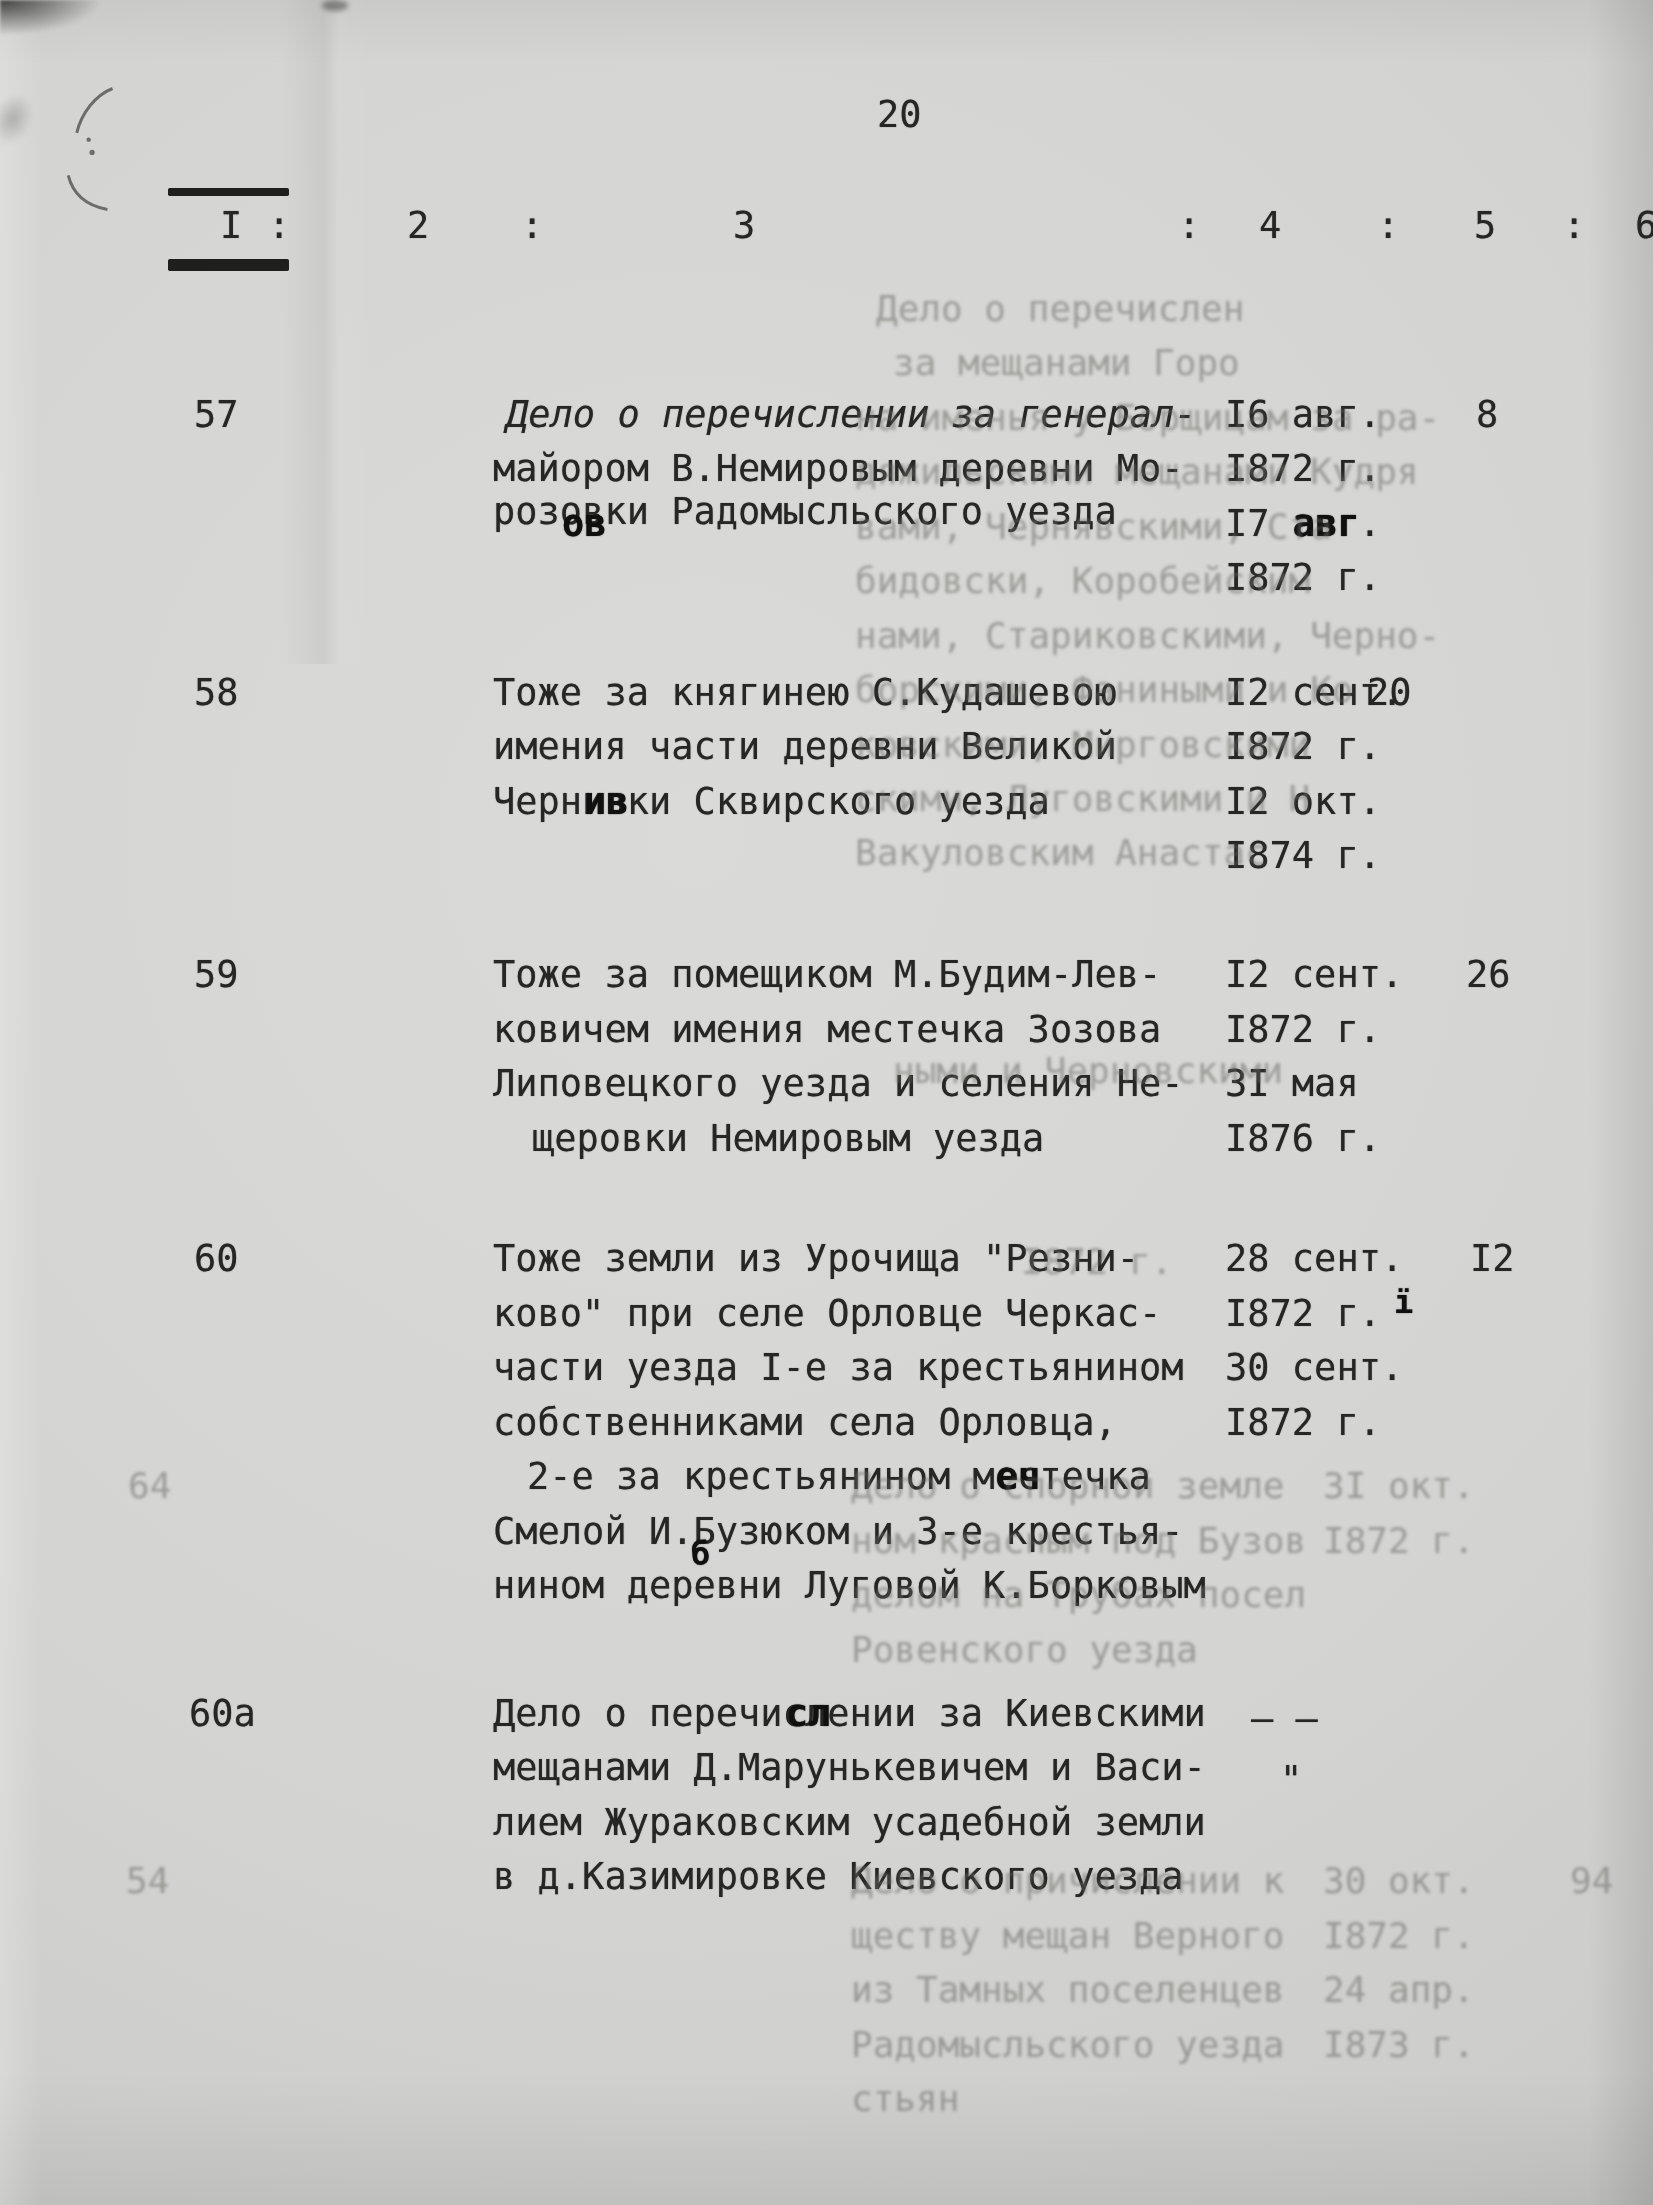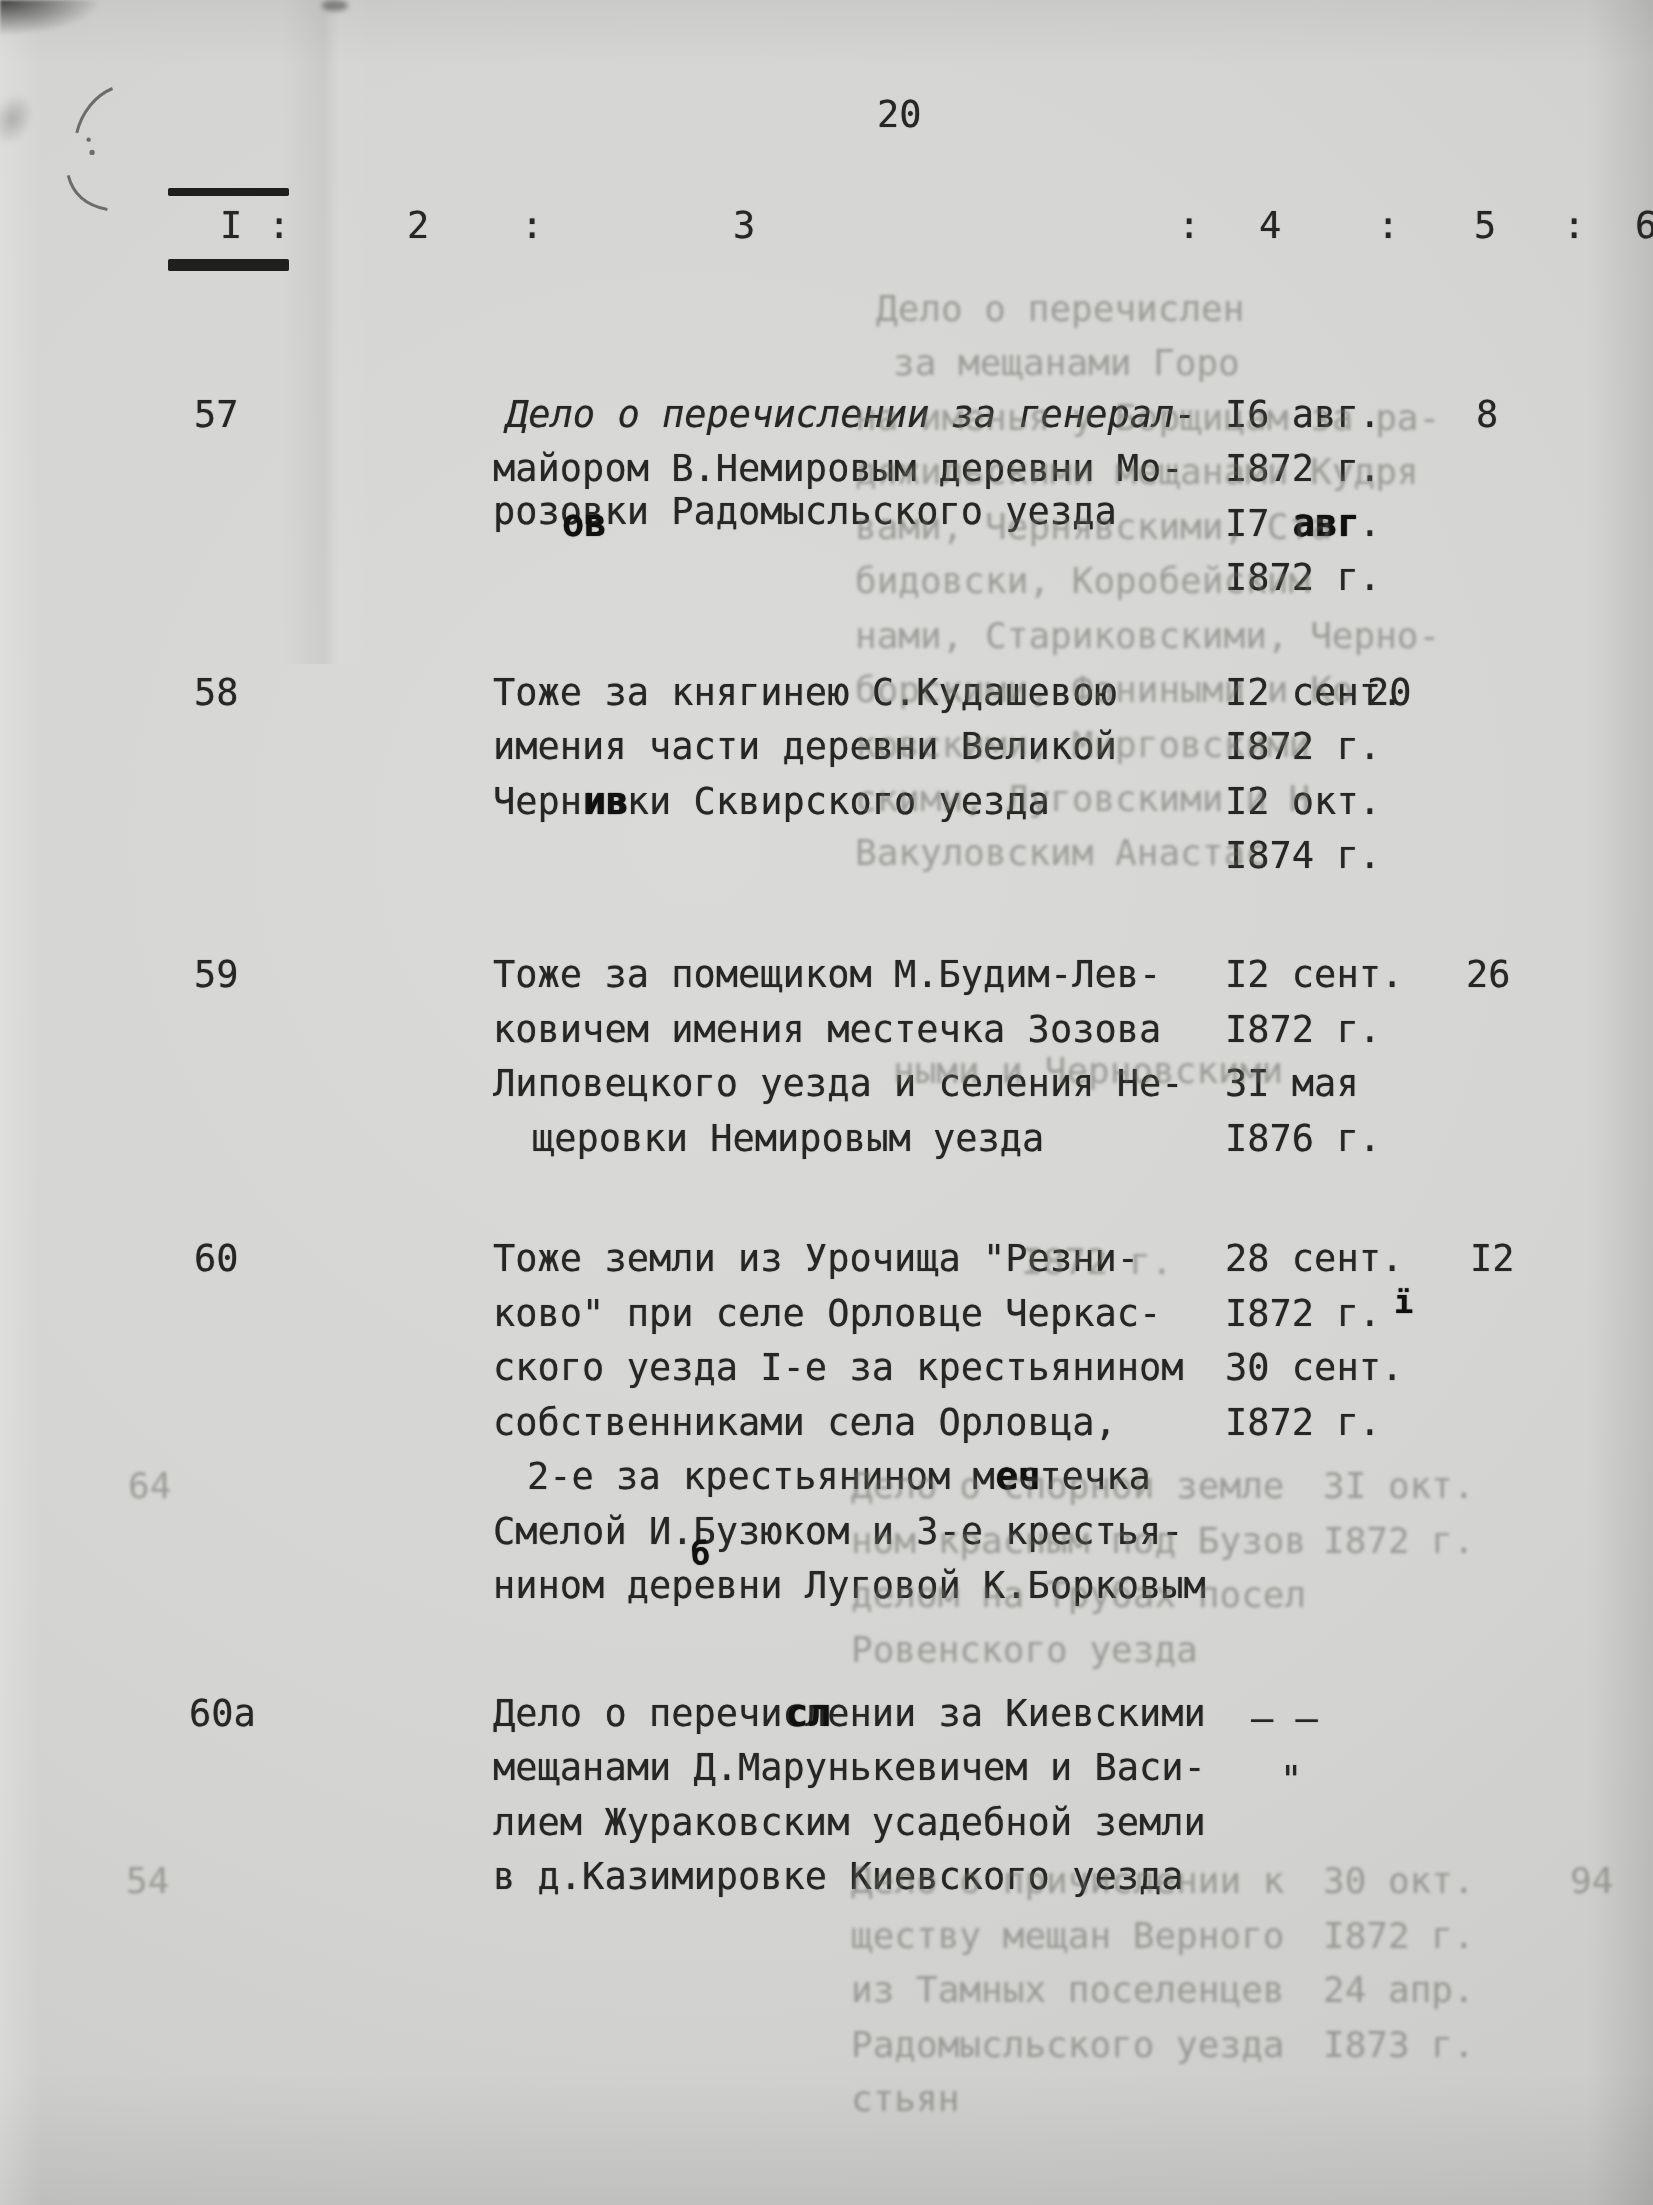--- a/index.html
+++ b/index.html
@@ -104,21 +104,21 @@
       <div class="typed" style="left: 493px; top: 1065px;">Липовецкого уезда и селения Не-</div>
       <div class="typed" style="left: 532px; top: 1120px;">щеровки Немировым уезда</div>
       <div class="typed" style="left: 1225px; top: 956px;">I2 сент.</div>
       <div class="typed" style="left: 1225px; top: 1011px;">I872 г.</div>
       <div class="typed" style="left: 1225px; top: 1065px;">3I мая</div>
       <div class="typed" style="left: 1225px; top: 1120px;">I876 г.</div>
       <div class="typed" style="left: 1466px; top: 956px;">26</div>
       <div class="typed" style="left: 194px; top: 1240px;">60</div>
       <div class="typed" style="left: 493px; top: 1240px;">Тоже земли из Урочища "Резни-</div>
       <div class="typed" style="left: 493px; top: 1295px;">ково" при селе Орловце Черкас-</div>
-      <div class="typed" style="left: 493px; top: 1349px;">ского уезда I-е за крестьянином</div>
+      <div class="typed" style="left: 493px; top: 1349px;">части уезда I-е за крестьянином</div>
       <div class="typed" style="left: 493px; top: 1404px;">собственниками села Орловца,</div>
       <div class="typed" style="left: 493px; top: 1458px; margin-left: 34px;">2-е за крестьянином местечка</div>
       <div class="typed" style="left: 493px; top: 1513px;">Смелой И.Бузюком и 3-е крестья-</div>
       <div class="typed" style="left: 493px; top: 1567px;">нином деревни Луговой К.Борковым</div>
       <div class="typed" style="left: 1225px; top: 1240px;">28 сент.</div>
       <div class="typed" style="left: 1225px; top: 1295px;">I872 г.</div>
       <div class="typed" style="left: 1225px; top: 1349px;">30 сент.</div>
       <div class="typed" style="left: 1225px; top: 1404px;">I872 г.</div>
       <div class="typed" style="left: 1470px; top: 1240px;">I2</div>
       <div class="typed" style="left: 189px; top: 1695px;">60а</div>

